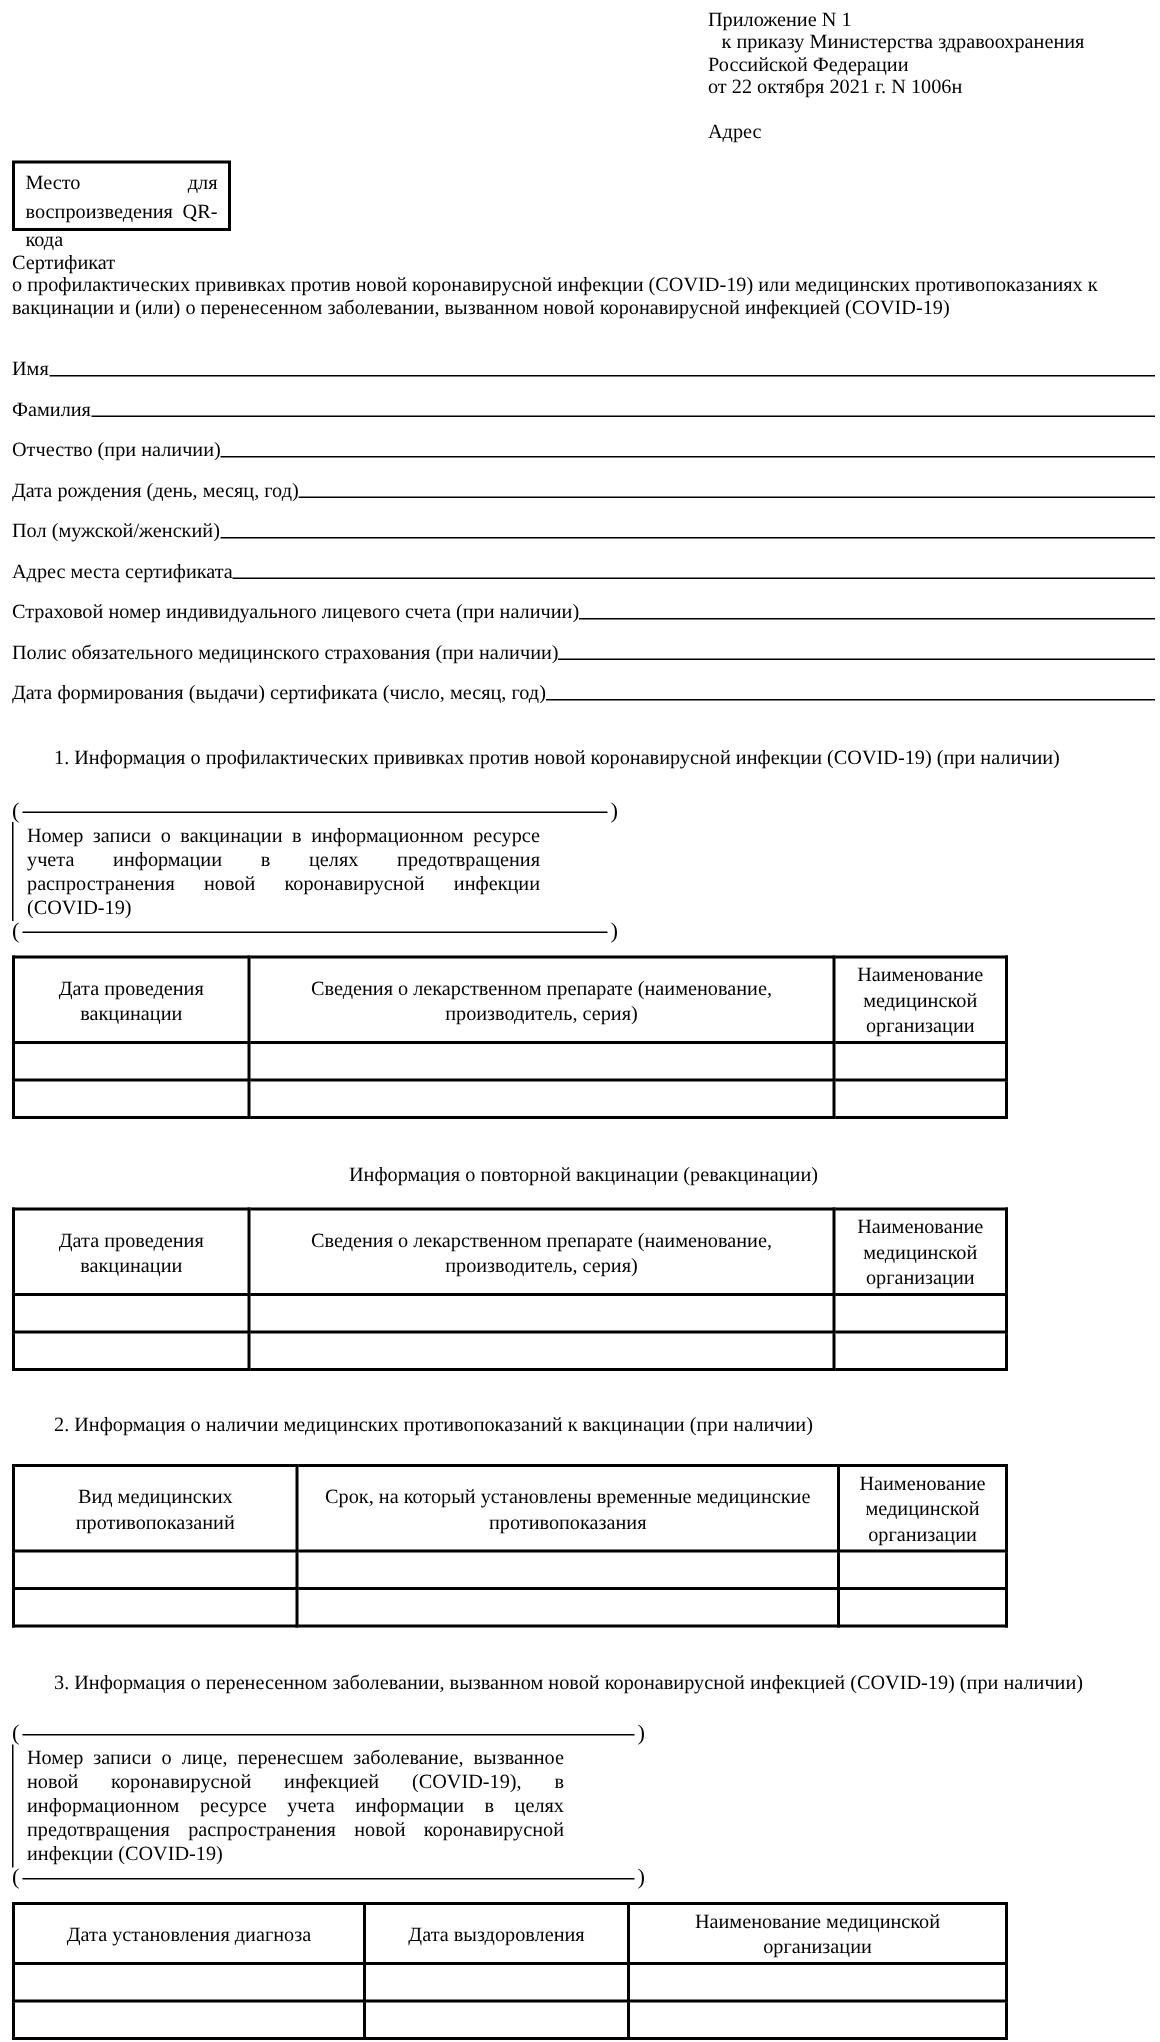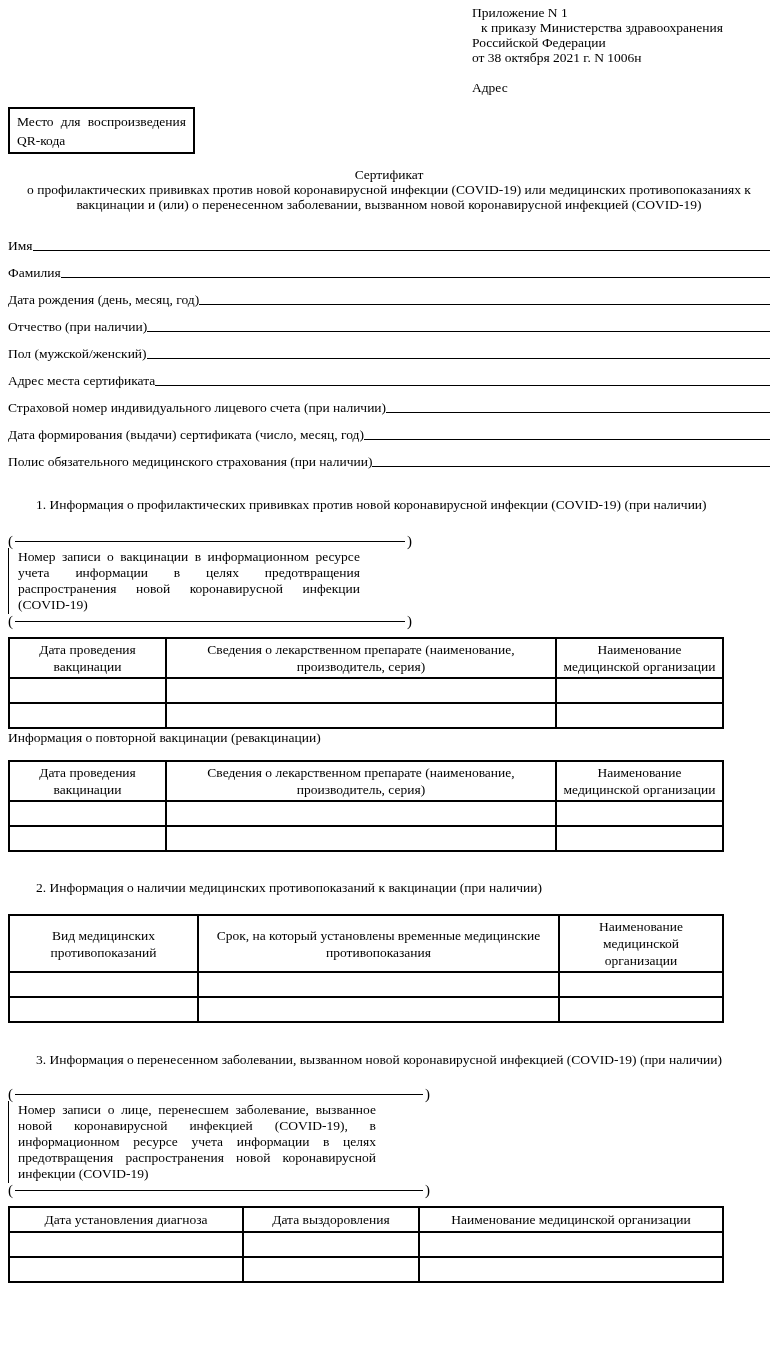--- a/index.html
+++ b/index.html
@@ -11,27 +11,27 @@
   }
   .page { padding:5px 3px 0 8px; width:773px; }
 
   
   .ref-block { margin-left:464px; line-height:15px; }
   .ref-block .indent { padding-left:9px; }
   .form-label { margin-left:464px; margin-top:15px; line-height:15px; }
 
   
   .qr-box {
-    margin-top:12px; width:187px; height:47px;
+    margin-top:12px; width:146px; height:47px;
     border:2px solid #000; padding:3px 7px;
     text-align:justify; line-height:19px;
   }
 
   
-  .doc-title { margin-top:13px; text-align:center; line-height:15px; }
+  .doc-title { margin-top:13px; text-align:left; line-height:15px; }
 
   
   .fields { margin-top:15px; }
   .field-row { display:flex; height:27px; align-items:flex-end; }
   .field-row .lbl { white-space:nowrap; line-height:16px; }
   .field-row .line { flex:1; border-bottom:1px solid #000; margin-bottom:3px; }
 
   
   .section-heading { text-indent:28px; line-height:17px; }
   .sh1 { margin-top:26px; }
@@ -47,44 +47,44 @@
   .paren-line .p { font-size:15px; line-height:14px; }
   .paren-line .hl { flex:1; border-top:1px solid #000; margin:0 2px; }
   .note-text {
     border-left:1px solid #000; padding:1px 0 1px 9px;
     text-align:justify; text-align-last:left; line-height:16px;
   }
   .nb1 .note-text { width:352px; }
   .nb2 .note-text { width:368px; }
 
   
-  table { border-collapse:collapse; width:716px; table-layout:fixed; }
+  table { border-collapse:collapse; width:664px; table-layout:fixed; }
   th,td {
     border:2px solid #000; font-weight:normal; font-size:13.5px;
     text-align:center; vertical-align:middle; padding:2px 6px;
   }
   th { height:40px; line-height:17px; }
   td { height:25px; }
   .t1 { margin-top:9px; }
   .t2 { margin-top:14px; }
   .t3 { margin-top:18px; }
   .t4 { margin-top:9px; }
   .t4 th { height:25px;margin-top:12px; }
-  .re-subtitle { line-height:17px; }
+  .re-subtitle { margin-top:28px; text-align:center; line-height:17px; }
 </style>
 </head>
 <body>
 
 <div class="page">
 
   <div class="ref-block">
     <div>Приложение N 1</div>
     <div class="indent">к приказу Министерства здравоохранения</div>
     <div>Российской Федерации</div>
-    <div>от 38 октября 2021 г. N 1006н</div>
+    <div>от 22 октября 2021 г. N 1006н</div>
   </div>
   <div class="form-label">Адрес</div>
 
   <div class="qr-box">
     <span>Место для воспроизведения QR-кода</span>
   </div>
 
   <div class="doc-title">
     <div>Сертификат</div>
     <div>о профилактических прививках против новой коронавирусной инфекции (COVID-19) или медицинских противопоказаниях к вакцинации и (или) о перенесенном заболевании, вызванном новой коронавирусной инфекцией (COVID-19)</div>
@@ -93,45 +93,45 @@
   <div class="fields">
     <div class="field-row">
       <span class="lbl">Имя</span>
       <span class="line"></span>
     </div>
     <div class="field-row">
       <span class="lbl">Фамилия</span>
       <span class="line"></span>
     </div>
     <div class="field-row">
+      <span class="lbl">Отчество (при наличии)</span>
+      <span class="line"></span>
+    </div>
+    <div class="field-row">
       <span class="lbl">Дата рождения (день, месяц, год)</span>
       <span class="line"></span>
     </div>
     <div class="field-row">
-      <span class="lbl">Отчество (при наличии)</span>
-      <span class="line"></span>
-    </div>
-    <div class="field-row">
       <span class="lbl">Пол (мужской/женский)</span>
       <span class="line"></span>
     </div>
     <div class="field-row">
       <span class="lbl">Адрес места сертификата</span>
       <span class="line"></span>
     </div>
     <div class="field-row">
       <span class="lbl">Страховой номер индивидуального лицевого счета (при наличии)</span>
       <span class="line"></span>
     </div>
     <div class="field-row">
+      <span class="lbl">Полис обязательного медицинского страхования (при наличии)</span>
+      <span class="line"></span>
+    </div>
+    <div class="field-row">
       <span class="lbl">Дата формирования (выдачи) сертификата (число, месяц, год)</span>
-      <span class="line"></span>
-    </div>
-    <div class="field-row">
-      <span class="lbl">Полис обязательного медицинского страхования (при наличии)</span>
       <span class="line"></span>
     </div>
   </div>
 
   <div class="section-heading sh1">1. Информация о профилактических прививках против новой коронавирусной инфекции (COVID-19) (при наличии)</div>
 
   <div class="note-box nb1">
     <div class="paren-line">
       <span class="p">(</span>
       <span class="hl"></span>

